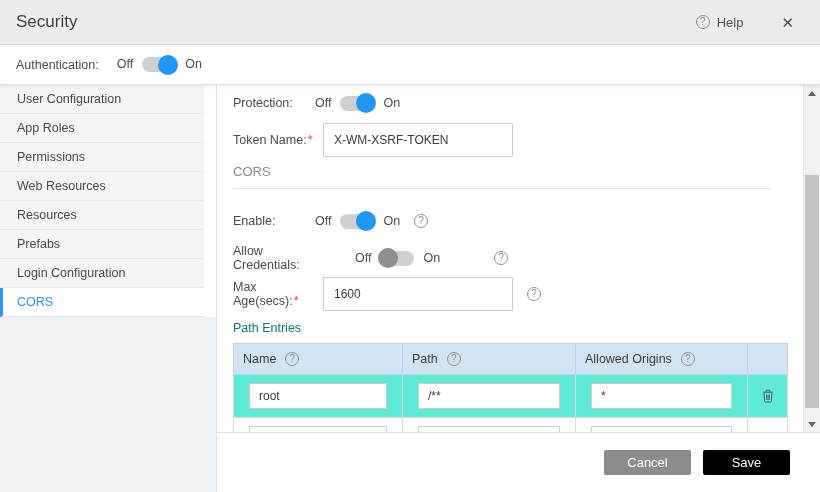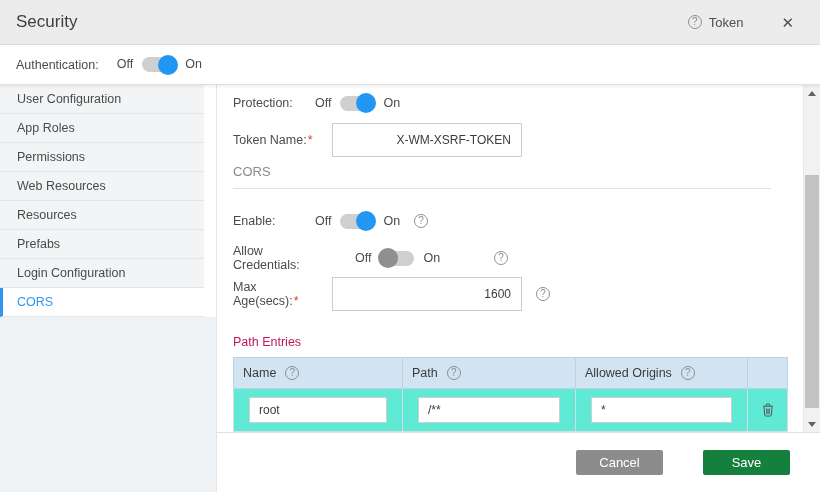--- a/index.html
+++ b/index.html
@@ -51,33 +51,33 @@
   .sidebar-fill { flex:1; }
 
   
   .right-col { flex:1; display:flex; flex-direction:column; background:#fff; min-width:0; }
   .content { height:347px; position:relative; overflow:hidden; flex:0 0 auto; }
   .panel { padding:4px 49px 0 16px; }
 
   .form-row { display:flex; align-items:center; }
   .field-label { width:82px; flex:0 0 auto; font-size:12.5px; color:#4b4b4b; }
   .req { color:#e53935; margin-left:1px; }
-  .text-input { height:23px; width:190px; margin-left:17px; border:1px solid #cdcdcd;
+  .text-input { height:23px; width:190px; margin-left:8px; border:1px solid #cdcdcd;
                 background:#fff; font-size:12px; color:#3c3c3c; padding:16px 10px;
-                font-family:"Liberation Sans","DejaVu Sans",sans-serif;text-align:right; }
+                font-family:"Liberation Sans","DejaVu Sans",sans-serif; }
   .row-q { margin-left:14px; }
 
   .row-protection { height:28px; }
   .row-token { margin-top:11px; height:23px; }
   .cors-heading { margin-top:13px; font-size:13px; color:#8a8a8a; }
   .cors-rule { margin-top:9px; border:none; border-top:1px solid #e2e2e2; height:0; }
   .row-enable { margin-top:18px; height:28px; }
   .row-creds { margin-top:9px; height:28px;gap:40px; }
   .row-maxage { margin-top:10px; height:23px; }
-  .path-entries-label { margin-top:30px; font-size:12.5px; color:#be185d; }
+  .path-entries-label { margin-top:16px; font-size:12.5px; color:#0f766e; }
 
   
   .grid { margin-top:8px; width:554px; border:1px solid #cfd6da; border-collapse:collapse; table-layout:fixed; }
   .grid th, .grid td { border:1px solid #d8dcde; padding:8px; }
   .grid th { background:#d2e4f1; border-color:#bdd3e2; height:22px; font-size:12.5px; font-weight:normal;
              color:#3c3c3c; text-align:left; padding-left:9px; }
   .th-inner { display:flex; align-items:center; gap:9px; }
   .grid .col-name { width:169px; } .grid .col-path { width:173px; }
   .grid .col-origins { width:172px; } .grid .col-actions { width:40px; }
   .grid td { height:33px; background:#fff; }
@@ -102,35 +102,35 @@
   .tri-down { width:0; height:0; border-left:4px solid transparent; border-right:4px solid transparent;
               border-top:5px solid #5f6368; }
   .sb-thumb { position:absolute; left:1px; top:90px; width:14px; height:233px; background:#c2c2c2; cursor:grab; }
 
   
   .footer { height:60px; flex:0 0 auto; border-top:1px solid #e0e0e0; background:#fff;
             display:flex; align-items:center; justify-content:flex-end; gap:12px; padding-right:30px; }
   .btn { height:25px; min-width:87px; border:none; border-radius:2px; font-size:13px; color:#fff;
          cursor:pointer; font-family:"Liberation Sans","DejaVu Sans",sans-serif; padding:0 18px; }
   .btn-cancel { background:#8c8c8c; }
-  .btn-save { background:#15803d;margin-left:28px; }
+  .btn-save { background:#000000; }
 
   svg.trash { display:block; }
 </style>
 </head>
 <body>
 
 <div class="dialog">
 
   <div class="titlebar">
     <span class="title">Security</span>
     <span class="spacer"></span>
     <span class="help-group">
       <span class="q-icon"></span>
-      <span class="help-text">Token</span>
+      <span class="help-text">Help</span>
     </span>
     <span class="close-btn"></span>
   </div>
 
   <div class="auth-bar">
     <span class="auth-label">Authentication:</span>
     <span class="toggle-group">
       <span class="tg-label">Off</span>
       <span class="toggle on">
           <span class="knob"></span>

